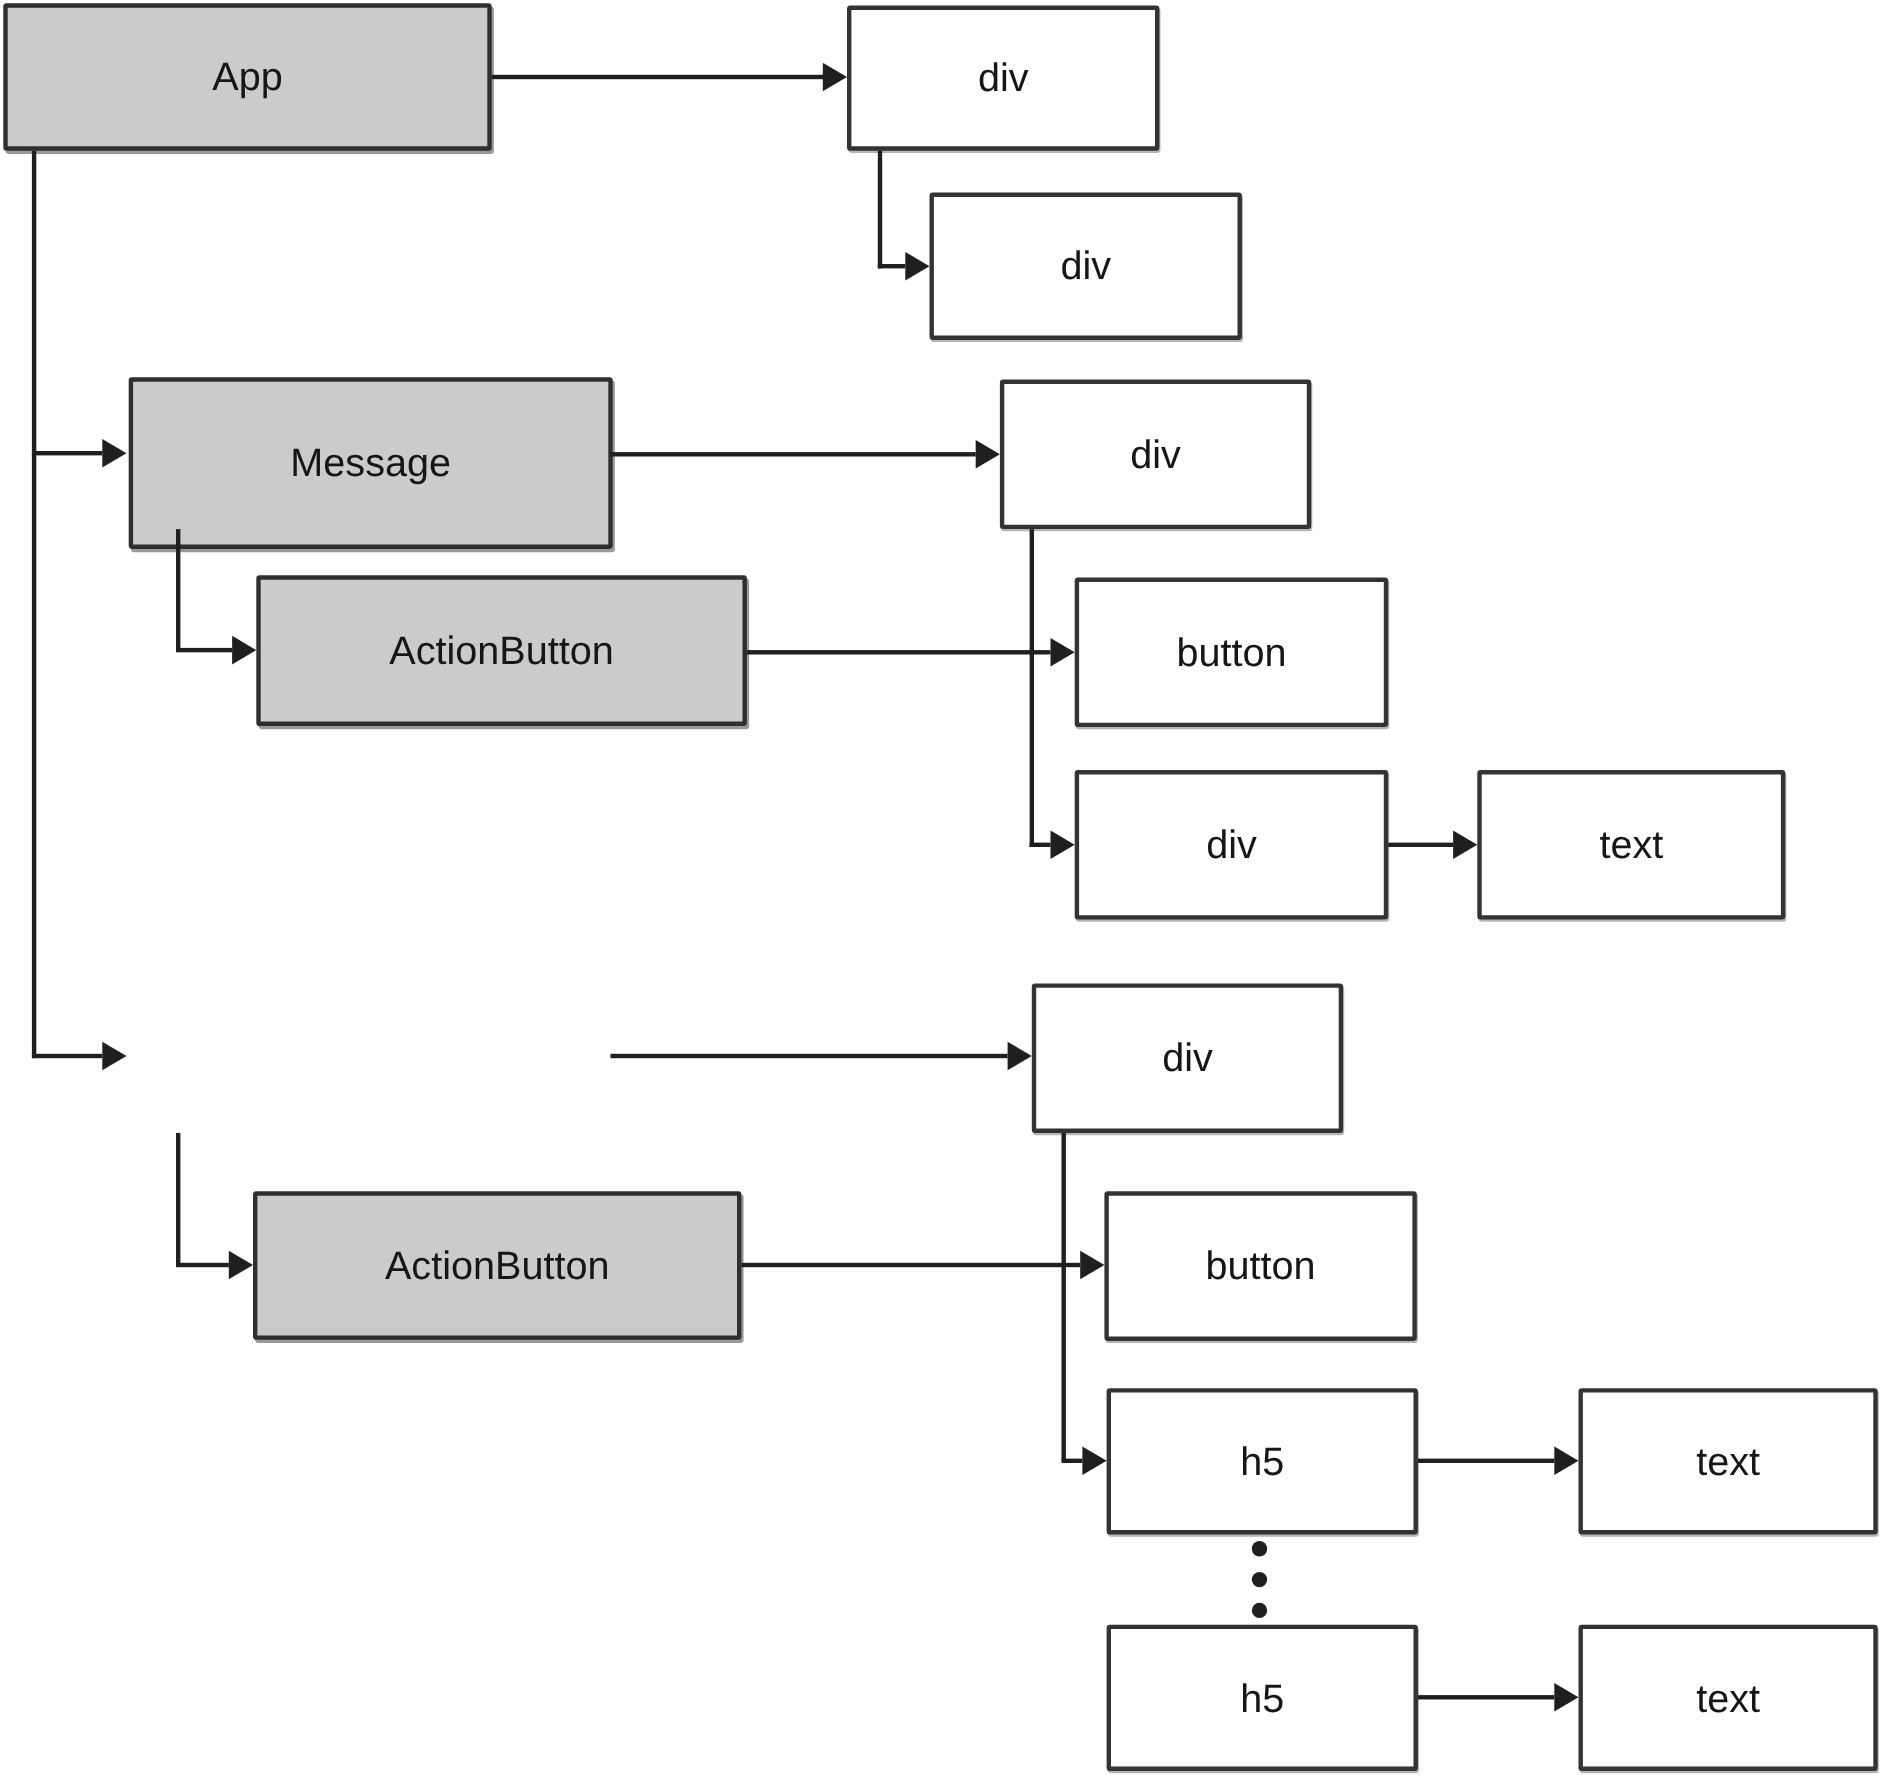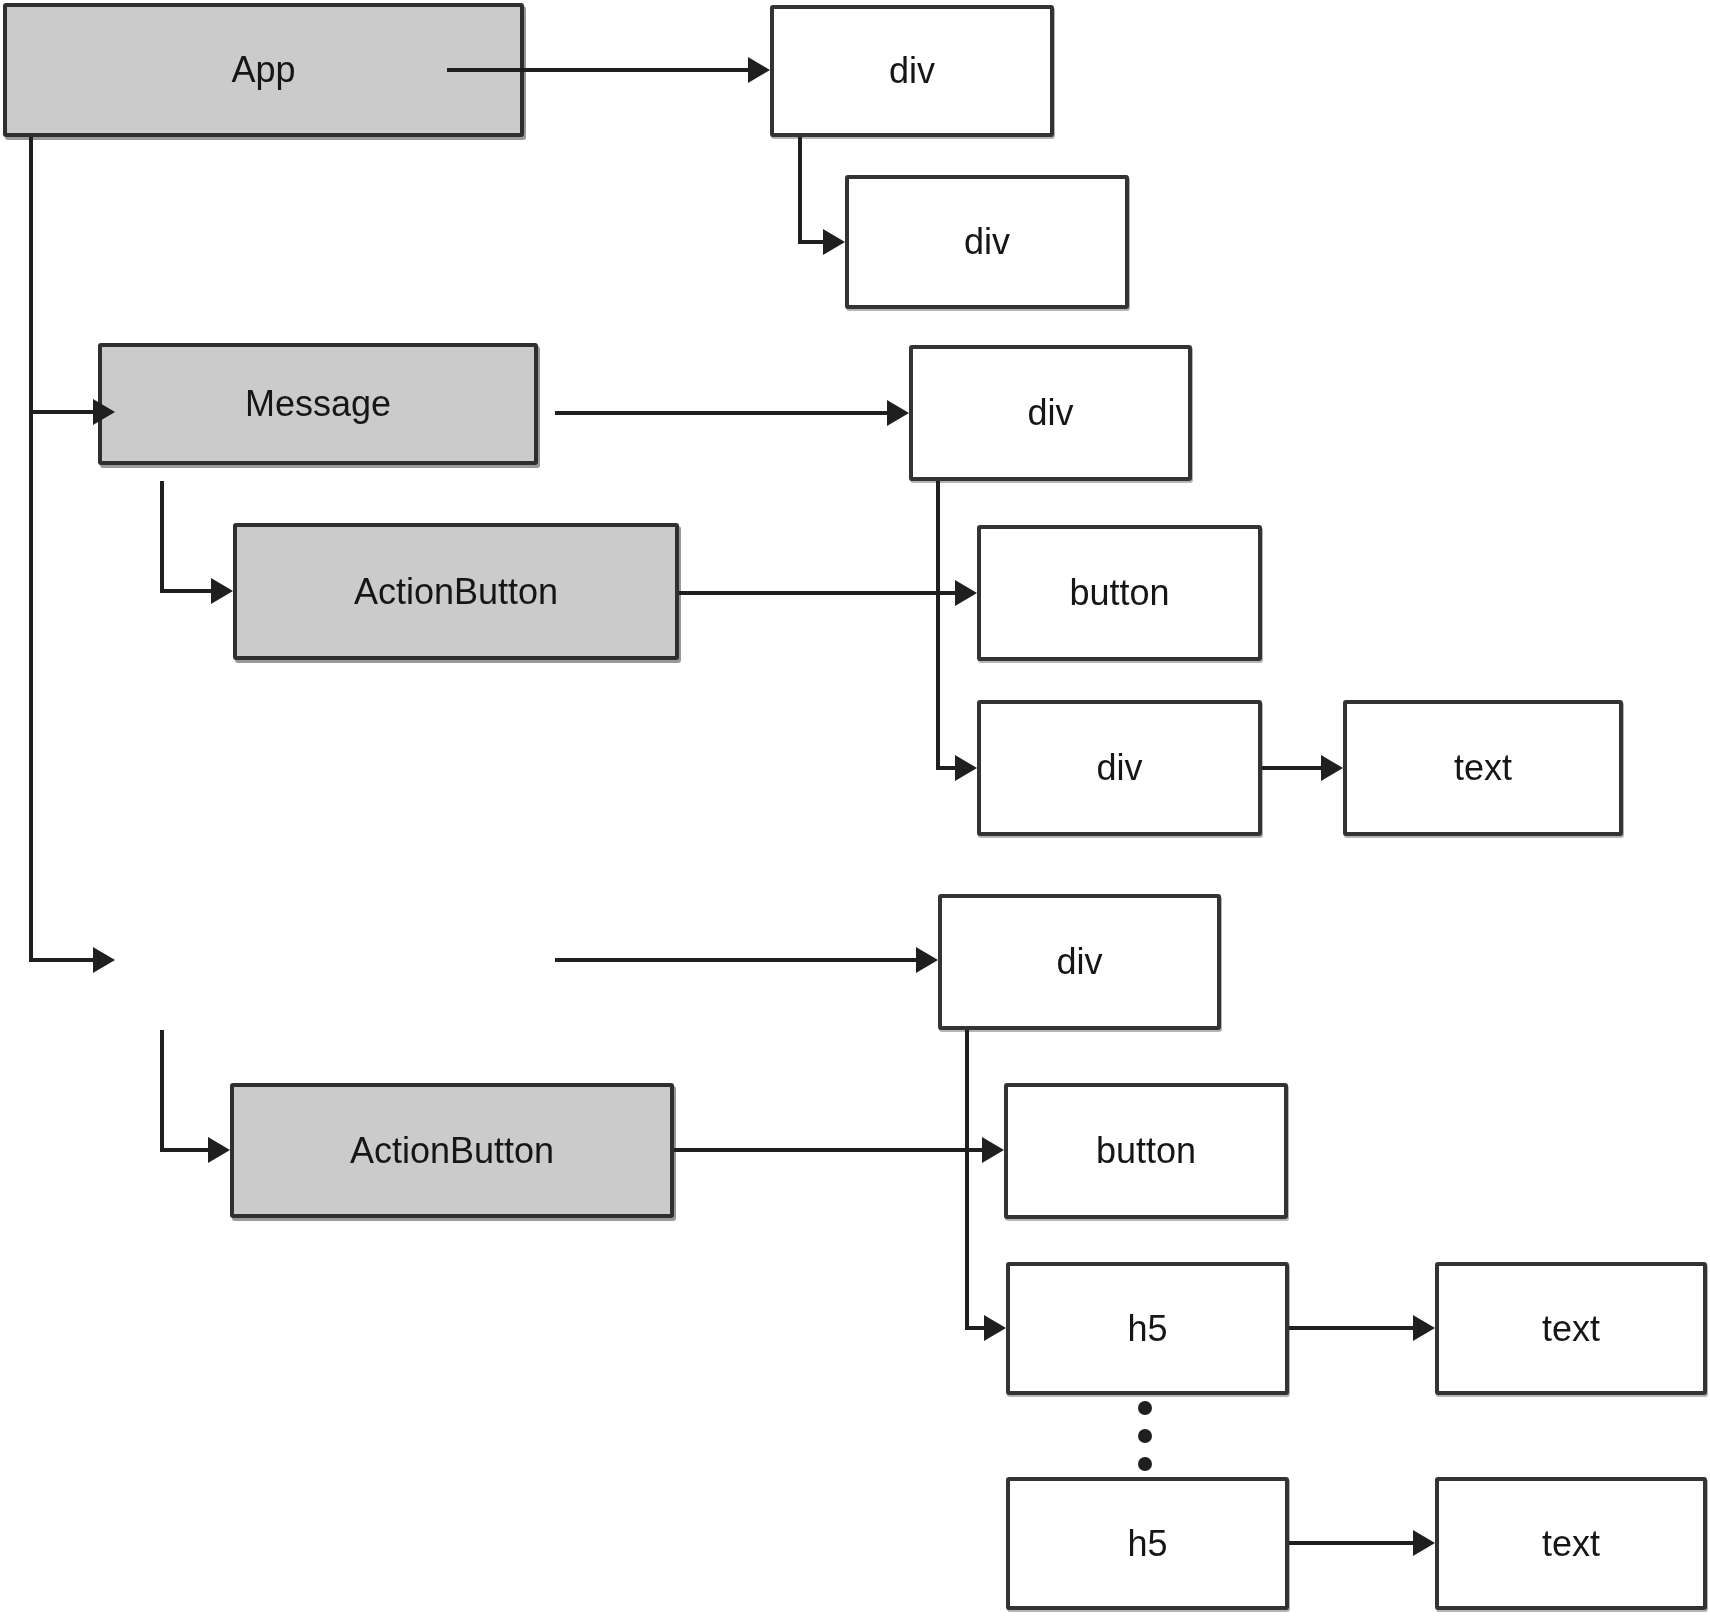--- a/index.html
+++ b/index.html
@@ -48,24 +48,24 @@
   .dot{
     position:absolute;width:14px;height:14px;border-radius:50%;
     background:var(--connector);
   }
 </style>
 </head>
 <body>
 
 <div class="canvas">
 
-  <div class="box comp" style="left:3px;top:3px;width:521px;height:134px">
+  <div class="box comp" style="left:3px;top:3px;width:444px;height:134px">
     <span>App</span>
   </div>
-  <div class="box comp" style="left:98px;top:343px;width:440px;height:122px">
+  <div class="box comp" style="left:117px;top:343px;width:440px;height:156px">
     <span>Message</span>
   </div>
   <div class="box comp" style="left:233px;top:523px;width:446px;height:137px">
     <span>ActionButton</span>
   </div>
   <div class="box comp" style="left:230px;top:1083px;width:444px;height:135px">
     <span>ActionButton</span>
   </div>
 
   <div class="box dom" style="left:770px;top:5px;width:284px;height:132px">

